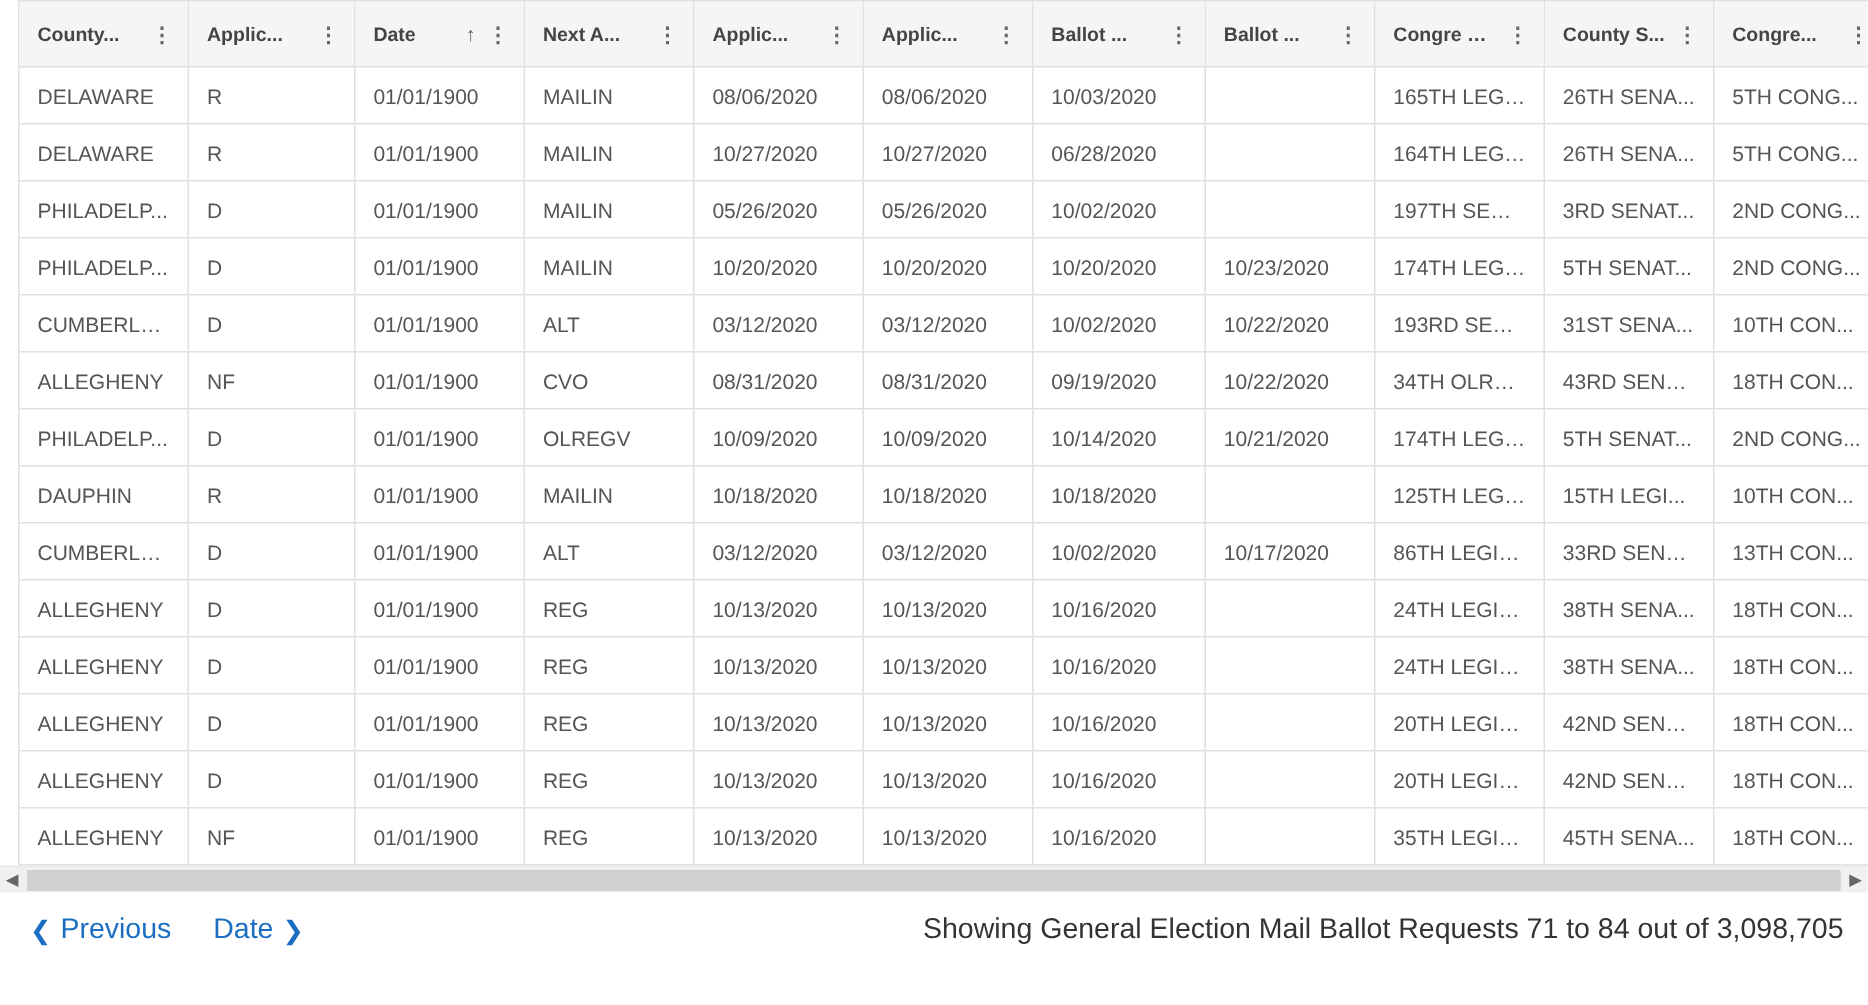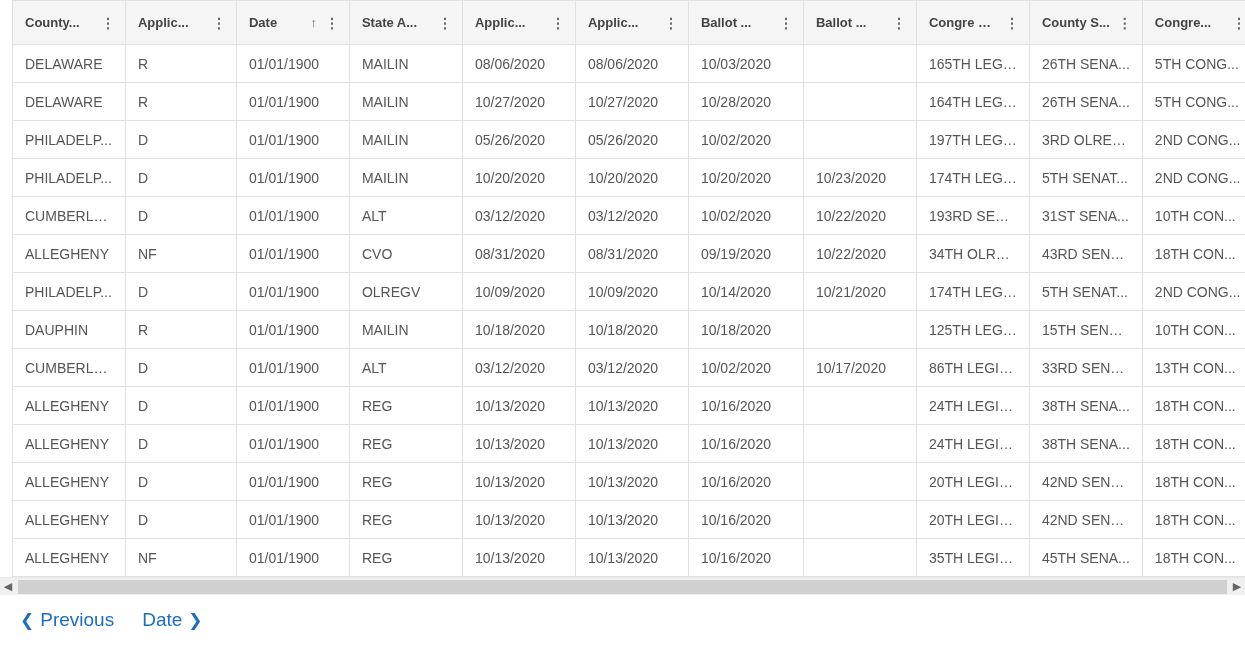--- a/index.html
+++ b/index.html
@@ -69,21 +69,21 @@
           </th>
           <th>
             <div class="th-inner">
               <span class="th-label">Date</span>
               <span class="sort-icon">↑</span>
               <span class="menu-icon">⋮</span>
             </div>
           </th>
           <th>
             <div class="th-inner">
-              <span class="th-label">State A...</span>
+              <span class="th-label">Next A...</span>
               <span class="menu-icon">⋮</span>
             </div>
           </th>
           <th>
             <div class="th-inner">
               <span class="th-label">Applic...</span>
               <span class="menu-icon">⋮</span>
             </div>
           </th>
           <th>
@@ -138,37 +138,37 @@
           <td>26TH SENA...</td>
           <td>5TH CONG...</td>
         </tr>
         <tr>
           <td>DELAWARE</td>
           <td>R</td>
           <td>01/01/1900</td>
           <td>MAILIN</td>
           <td>10/27/2020</td>
           <td>10/27/2020</td>
-          <td>10/28/2020</td>
+          <td>06/28/2020</td>
           <td></td>
           <td>164TH LEGI...</td>
           <td>26TH SENA...</td>
           <td>5TH CONG...</td>
         </tr>
         <tr>
           <td>PHILADELP...</td>
           <td>D</td>
           <td>01/01/1900</td>
           <td>MAILIN</td>
           <td>05/26/2020</td>
           <td>05/26/2020</td>
           <td>10/02/2020</td>
           <td></td>
-          <td>197TH LEGI...</td>
-          <td>3RD OLREGV...</td>
+          <td>197TH SENAT...</td>
+          <td>3RD SENAT...</td>
           <td>2ND CONG...</td>
         </tr>
         <tr>
           <td>PHILADELP...</td>
           <td>D</td>
           <td>01/01/1900</td>
           <td>MAILIN</td>
           <td>10/20/2020</td>
           <td>10/20/2020</td>
           <td>10/20/2020</td>
@@ -219,21 +219,21 @@
         <tr>
           <td>DAUPHIN</td>
           <td>R</td>
           <td>01/01/1900</td>
           <td>MAILIN</td>
           <td>10/18/2020</td>
           <td>10/18/2020</td>
           <td>10/18/2020</td>
           <td></td>
           <td>125TH LEGI...</td>
-          <td>15TH SENAT...</td>
+          <td>15TH LEGI...</td>
           <td>10TH CON...</td>
         </tr>
         <tr>
           <td>CUMBERLA...</td>
           <td>D</td>
           <td>01/01/1900</td>
           <td>ALT</td>
           <td>03/12/2020</td>
           <td>03/12/2020</td>
           <td>10/02/2020</td>
@@ -323,13 +323,14 @@
   <div class="pager">
     <span class="pager-btn">
       <span class="chev">❮</span>
       <span>Previous</span>
     </span>
     <span class="pager-btn">
       <span>Date</span>
       <span class="chev">❯</span>
     </span>
   </div>
+  <div class="status-text">Showing General Election Mail Ballot Requests 71 to 84 out of 3,098,705</div>
 </div>
 
 </body></html>

